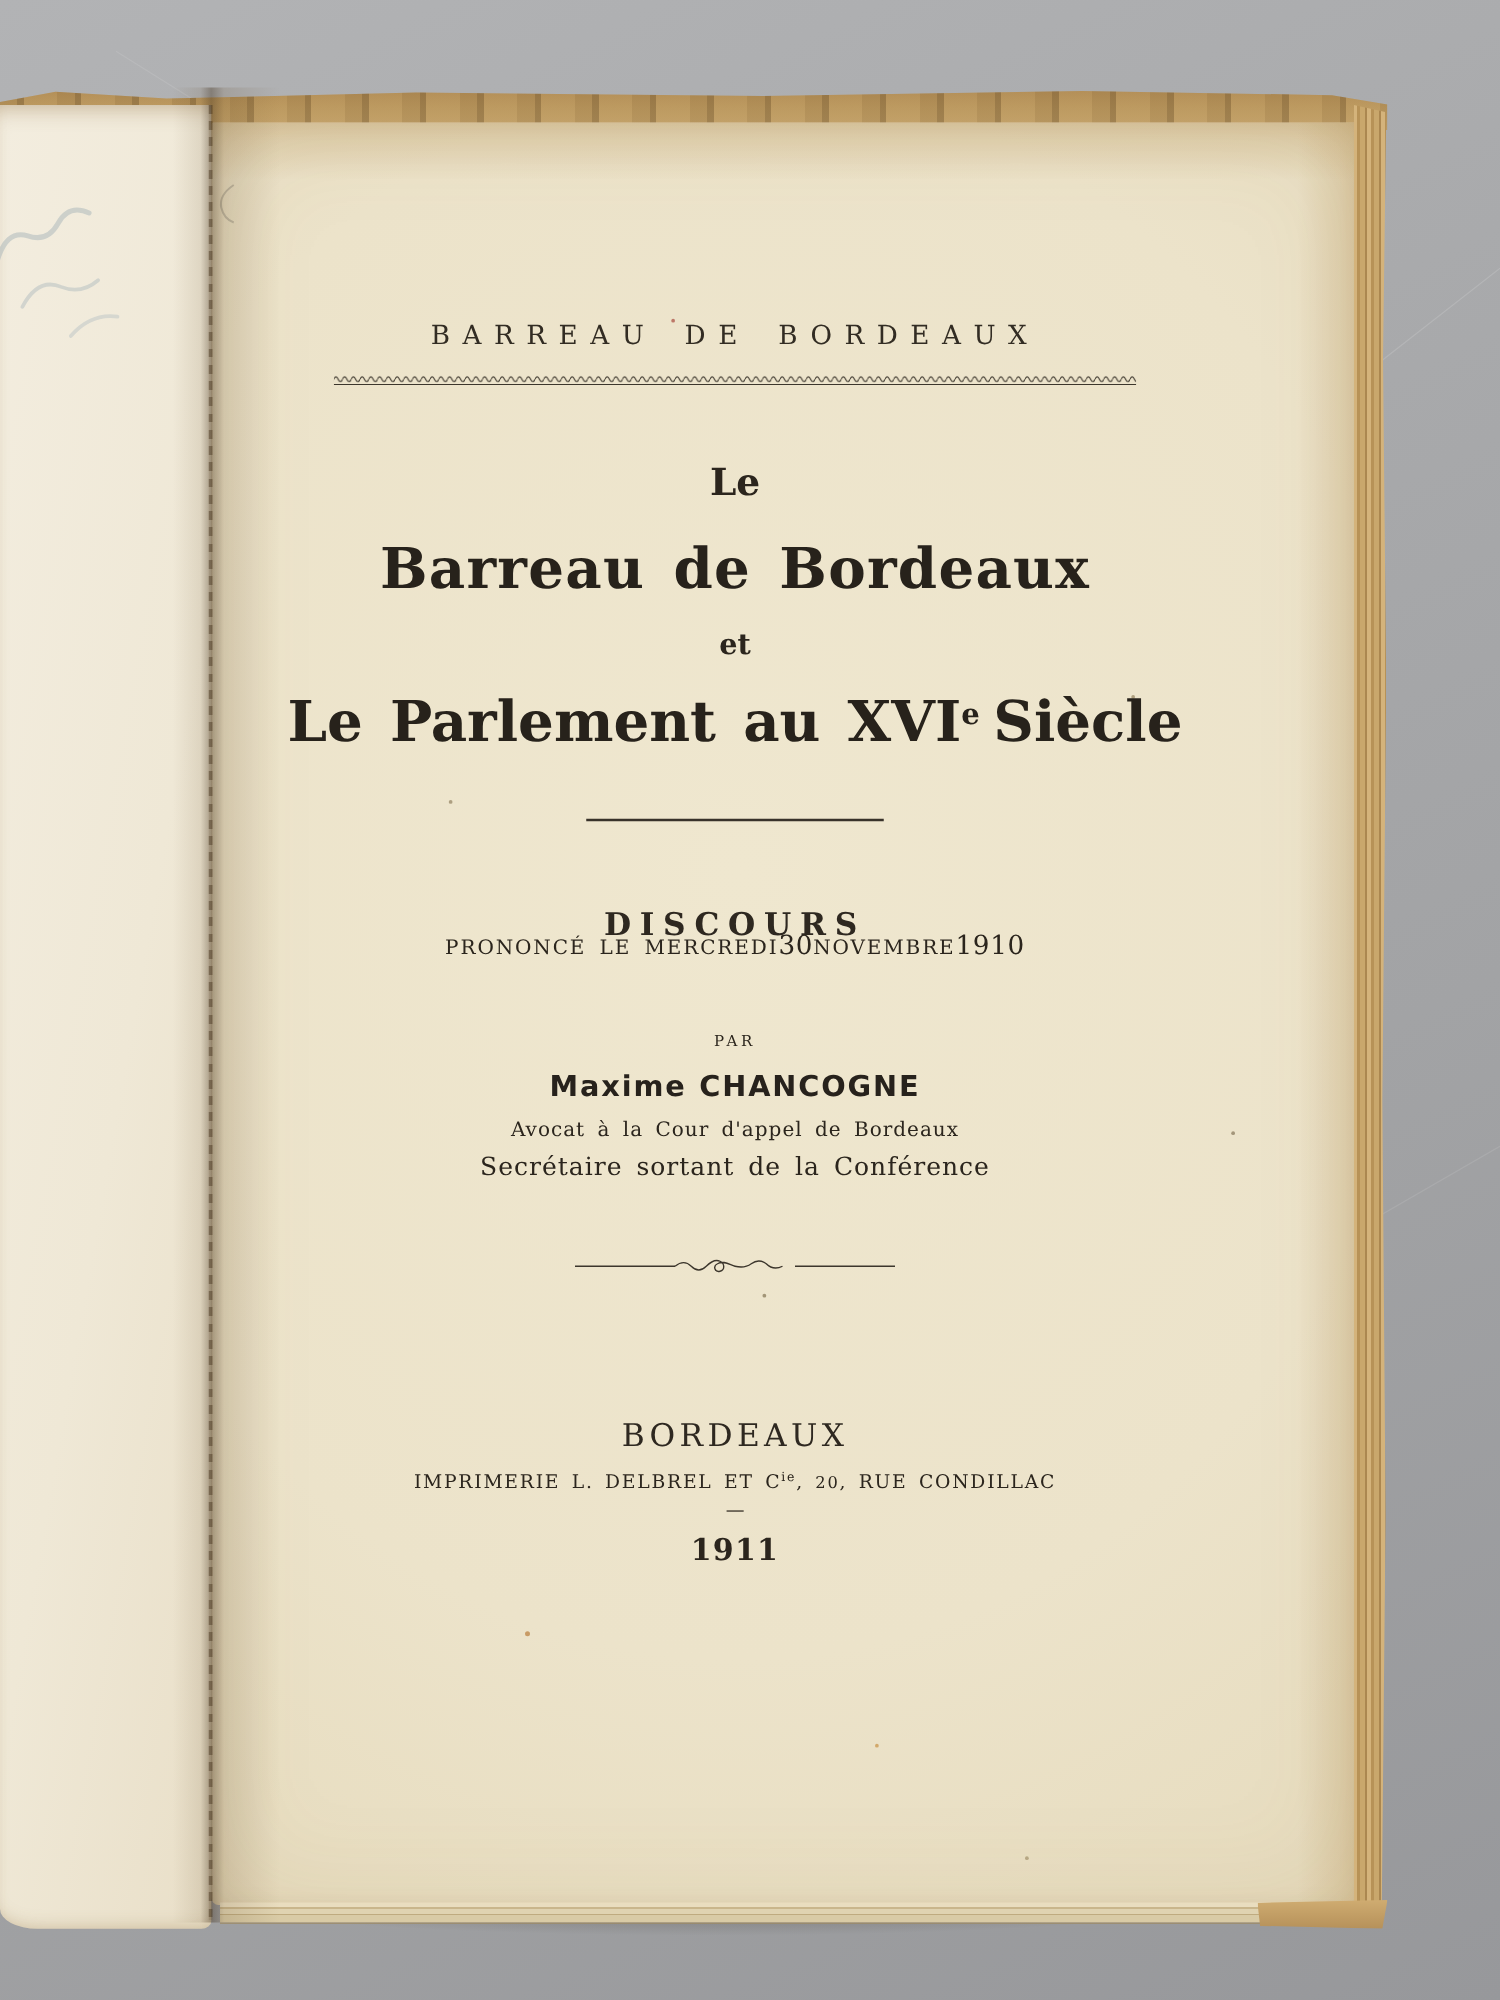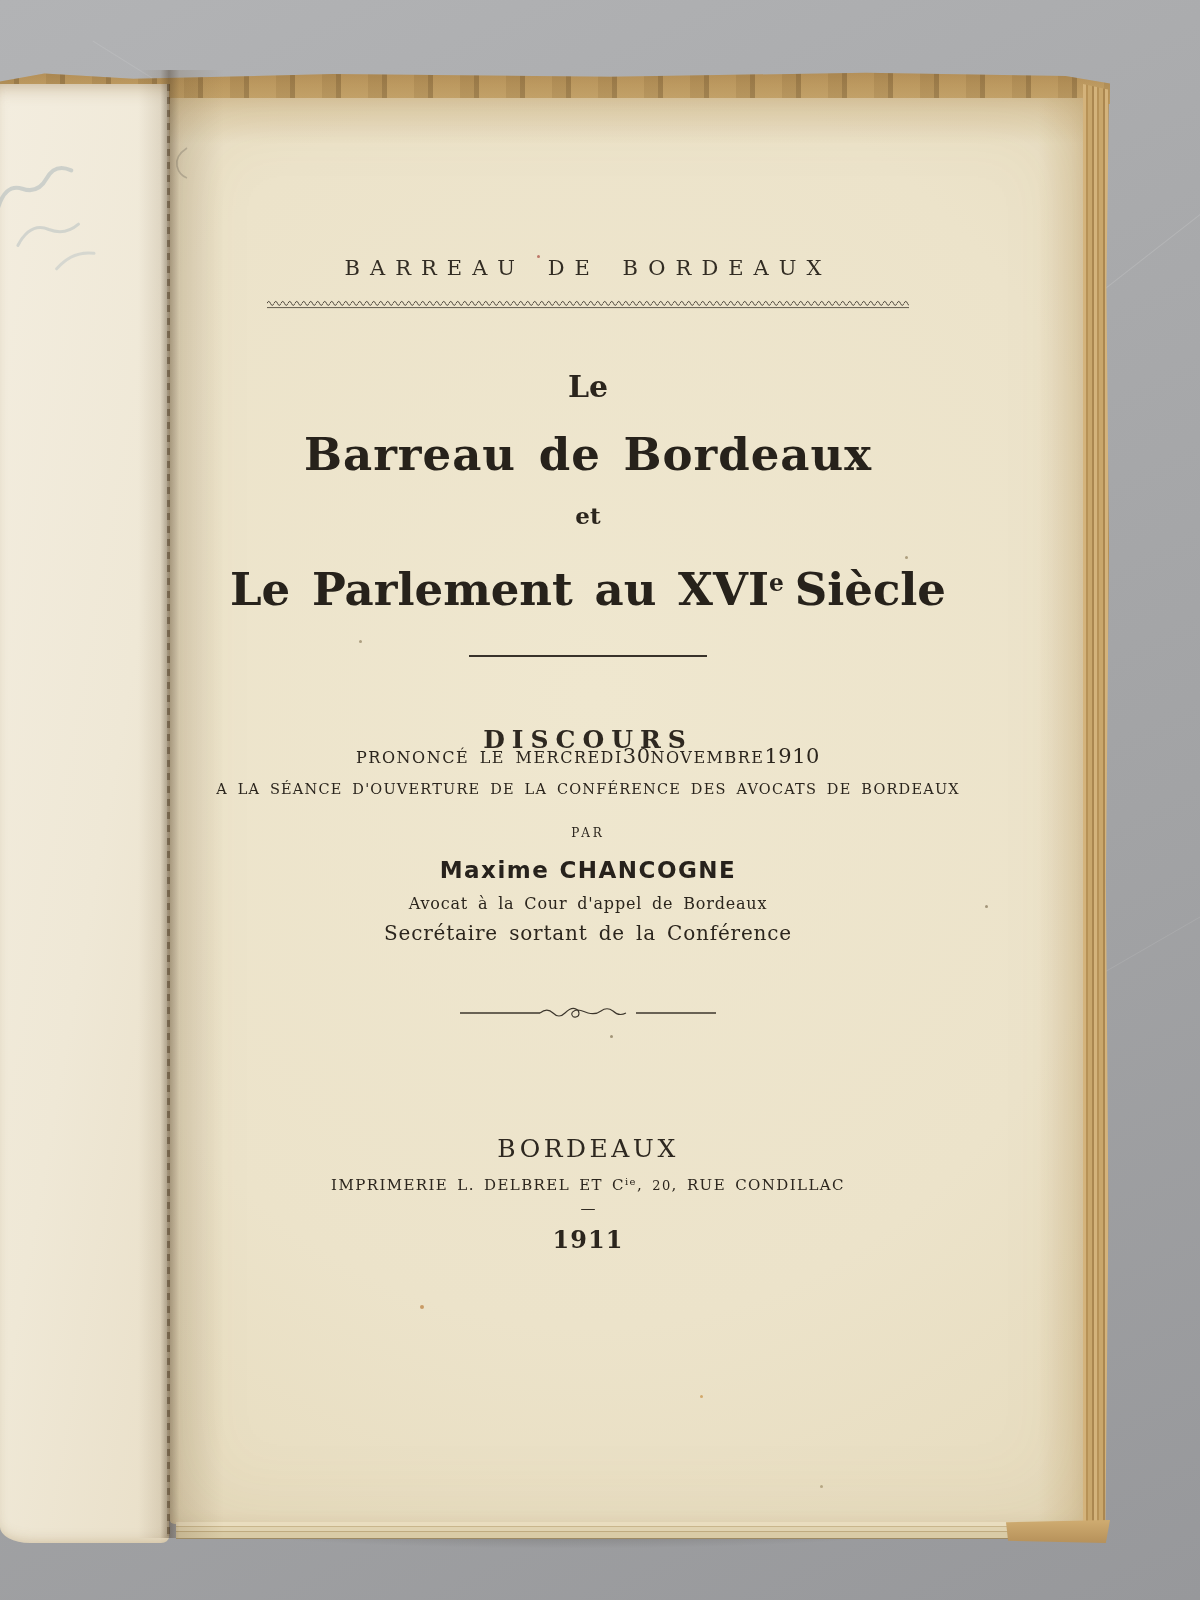--- a/index.html
+++ b/index.html
@@ -85,21 +85,21 @@
 
   
   .text-col{position:absolute;left:188px;top:0;width:800px;height:1600px;color:#2b251d;}
   .line{position:absolute;left:0;right:0;text-align:center;white-space:nowrap;}
 
   .series-banner{top:256px;font-size:21px;letter-spacing:10px;word-spacing:6px;color:#322c23;}
   .wavy-rule{top:294px;}
   .title-article{top:369px;font-size:30px;font-weight:bold;}
   .title-part1{top:428px;font-size:45px;font-weight:bold;letter-spacing:1px;word-spacing:6px;color:#27221b;}
   .title-conj{top:502px;font-size:23px;font-weight:bold;}
-  .title-part2{top:563px;font-size:45px;font-weight:bold;letter-spacing:0;word-spacing:6px;color:#27221b;}
+  .title-part2{top:551px;font-size:45px;font-weight:bold;letter-spacing:0;word-spacing:6px;color:#27221b;}
   .title-part2 .sup{font-size:52%;vertical-align:14px;letter-spacing:0;}
   .title-part2 .tail{margin-left:.24em;}
   .title-rule{top:642px;}
   .title-rule .bar{display:inline-block;width:238px;height:2px;background:#38322a;}
 
   .speech-heading{top:699px;font-size:25px;font-weight:bold;letter-spacing:7px;color:#2e2820;margin-top:26px;}
   .speech-line1{top:744px;font-size:16px;letter-spacing:1.5px;word-spacing:4px;}
   .speech-line1 .num{font-size:21px;letter-spacing:.5px;margin:0 0;}
   .speech-line2{top:781px;font-size:14.5px;letter-spacing:1.2px;word-spacing:4px;}
 
@@ -175,21 +175,20 @@
 
   <div class="line title-article">Le</div>
   <div class="line title-part1">Barreau de Bordeaux</div>
   <div class="line title-conj">et</div>
   <div class="line title-part2"><span>Le Parlement au XVI</span><span class="sup">e</span><span class="tail">Siècle</span></div>
 
   <div class="line title-rule"><span class="bar"></span></div>
 
   <div class="line speech-heading">DISCOURS</div>
   <div class="line speech-line1"><span>PRONONCÉ LE MERCREDI</span><span class="num">30</span><span>NOVEMBRE</span><span class="num">1910</span></div>
-  <div class="line speech-line2">A LA SÉANCE D'OUVERTURE DE LA CONFÉRENCE DES AVOCATS DE BORDEAUX</div>
 
   <div class="line by-label">PAR</div>
   <div class="line author-name"><span class="first">Maxime</span><span>CHANCOGNE</span></div>
   <div class="line author-role1">Avocat à la Cour d'appel de Bordeaux</div>
   <div class="line author-role2">Secrétaire sortant de la Conférence</div>
 
   <div class="line mid-ornament">
     <svg width="256" height="18" viewBox="0 0 256 18">
       <line x1="0" y1="10" x2="80" y2="10" stroke="#3c362c" stroke-width="1.3"></line>
       <line x1="176" y1="10" x2="256" y2="10" stroke="#3c362c" stroke-width="1.3"></line>

